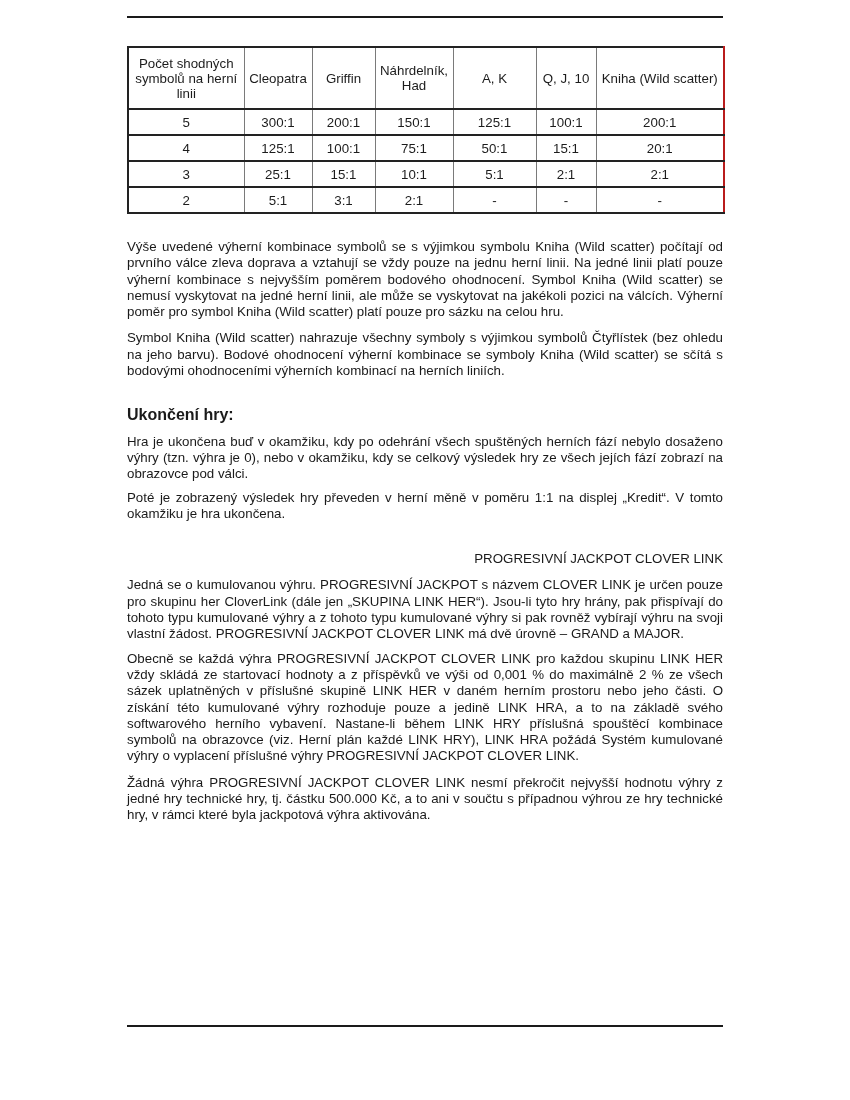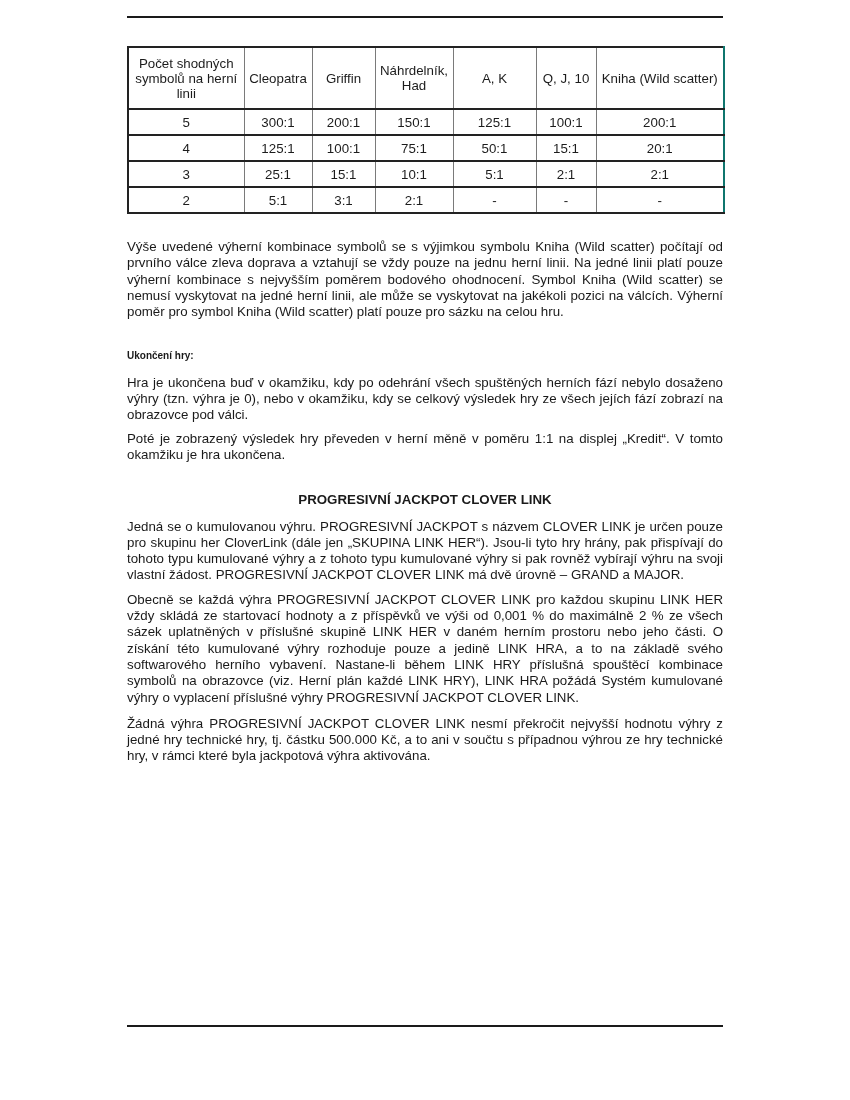--- a/index.html
+++ b/index.html
@@ -53,32 +53,32 @@
     vertical-align: middle;
     font-weight: normal;
     padding: 2px 4px;
     box-sizing: border-box;
   }
   table.paytable tr.head-row th { height: 62px; }
   table.paytable tr.data-row td { height: 26px; }
   table.paytable th:first-child,
   table.paytable td:first-child { border-left: 2px solid #222; margin-left: 36px; }
   table.paytable th:last-child,
-  table.paytable td:last-child { border-right: 2px solid #0f766e; }
+  table.paytable td:last-child { border-right: 2px solid #b91c1c; }
   
   .body-text {
     font-size: 13.3px;
     line-height: 16.3px;
     text-align: justify;
   }
   .body-text p { margin: 10px 0 0 0; }
   p.p-win-rules   { margin-top: 25px; }
-  h3.h-game-end   { margin: 28px 0 0 0; font-size: 10px; line-height: 16.3px; font-weight: bold; text-align: left; }
+  h3.h-game-end   { margin: 28px 0 0 0; font-size: 16px; line-height: 16.3px; font-weight: bold; text-align: left; }
   p.p-game-end-2  { margin-top: 7px; }
-  div.sec-title   { margin-top: 29px; font-size: 13.3px; line-height: 16.3px; text-align: center; font-weight: bold; }
+  div.sec-title   { margin-top: 29px; font-size: 13.3px; line-height: 16.3px; text-align: right; }
   p.p-jackpot-2   { margin-top: 8px; }
   
   .footer-rule {
     position: absolute;
     left: 127px;
     top: 1025px;
     width: 596px;
     border: none;
     border-top: 2px solid #1a1a1a;
     height: 0;
@@ -156,20 +156,21 @@
           <td>2:1</td>
           <td>-</td>
           <td>-</td>
           <td>-</td>
         </tr>
       </tbody>
     </table>
 
     <div class="body-text">
       <p class="p-win-rules">Výše uvedené výherní kombinace symbolů se s výjimkou symbolu Kniha (Wild scatter) počítají od prvního válce zleva doprava a vztahují se vždy pouze na jednu herní linii. Na jedné linii platí pouze výherní kombinace s nejvyšším poměrem bodového ohodnocení. Symbol Kniha (Wild scatter) se nemusí vyskytovat na jedné herní linii, ale může se vyskytovat na jakékoli pozici na válcích. Výherní poměr pro symbol Kniha (Wild scatter) platí pouze pro sázku na celou hru.</p>
+      <p>Symbol Kniha (Wild scatter) nahrazuje všechny symboly s výjimkou symbolů Čtyřlístek (bez ohledu na jeho barvu). Bodové ohodnocení výherní kombinace se symboly Kniha (Wild scatter) se sčítá s bodovými ohodnoceními výherních kombinací na herních liniích.</p>
 
       <h3 class="h-game-end">Ukončení hry:</h3>
       <p>Hra je ukončena buď v okamžiku, kdy po odehrání všech spuštěných herních fází nebylo dosaženo výhry (tzn. výhra je 0), nebo v okamžiku, kdy se celkový výsledek hry ze všech jejích fází zobrazí na obrazovce pod válci.</p>
       <p class="p-game-end-2">Poté je zobrazený výsledek hry převeden v herní měně v poměru 1:1 na displej „Kredit“. V tomto okamžiku je hra ukončena.</p>
 
       <div class="sec-title">PROGRESIVNÍ JACKPOT CLOVER LINK</div>
       <p>Jedná se o kumulovanou výhru. PROGRESIVNÍ JACKPOT s názvem CLOVER LINK je určen pouze pro skupinu her CloverLink (dále jen „SKUPINA LINK HER“). Jsou-li tyto hry hrány, pak přispívají do tohoto typu kumulované výhry a z tohoto typu kumulované výhry si pak rovněž vybírají výhru na svoji vlastní žádost. PROGRESIVNÍ JACKPOT CLOVER LINK má dvě úrovně – GRAND a MAJOR.</p>
       <p class="p-jackpot-2">Obecně se každá výhra PROGRESIVNÍ JACKPOT CLOVER LINK pro každou skupinu LINK HER vždy skládá ze startovací hodnoty a z příspěvků ve výši od 0,001 % do maximálně 2 % ze všech sázek uplatněných v příslušné skupině LINK HER v daném herním prostoru nebo jeho části. O získání této kumulované výhry rozhoduje pouze a jedině LINK HRA, a to na základě svého softwarového herního vybavení. Nastane-li během LINK HRY příslušná spouštěcí kombinace symbolů na obrazovce (viz. Herní plán každé LINK HRY), LINK HRA požádá Systém kumulované výhry o vyplacení příslušné výhry PROGRESIVNÍ JACKPOT CLOVER LINK.</p>
       <p>Žádná výhra PROGRESIVNÍ JACKPOT CLOVER LINK nesmí překročit nejvyšší hodnotu výhry z jedné hry technické hry, tj. částku 500.000 Kč, a to ani v součtu s případnou výhrou ze hry technické hry, v rámci které byla jackpotová výhra aktivována.</p>
     </div>

